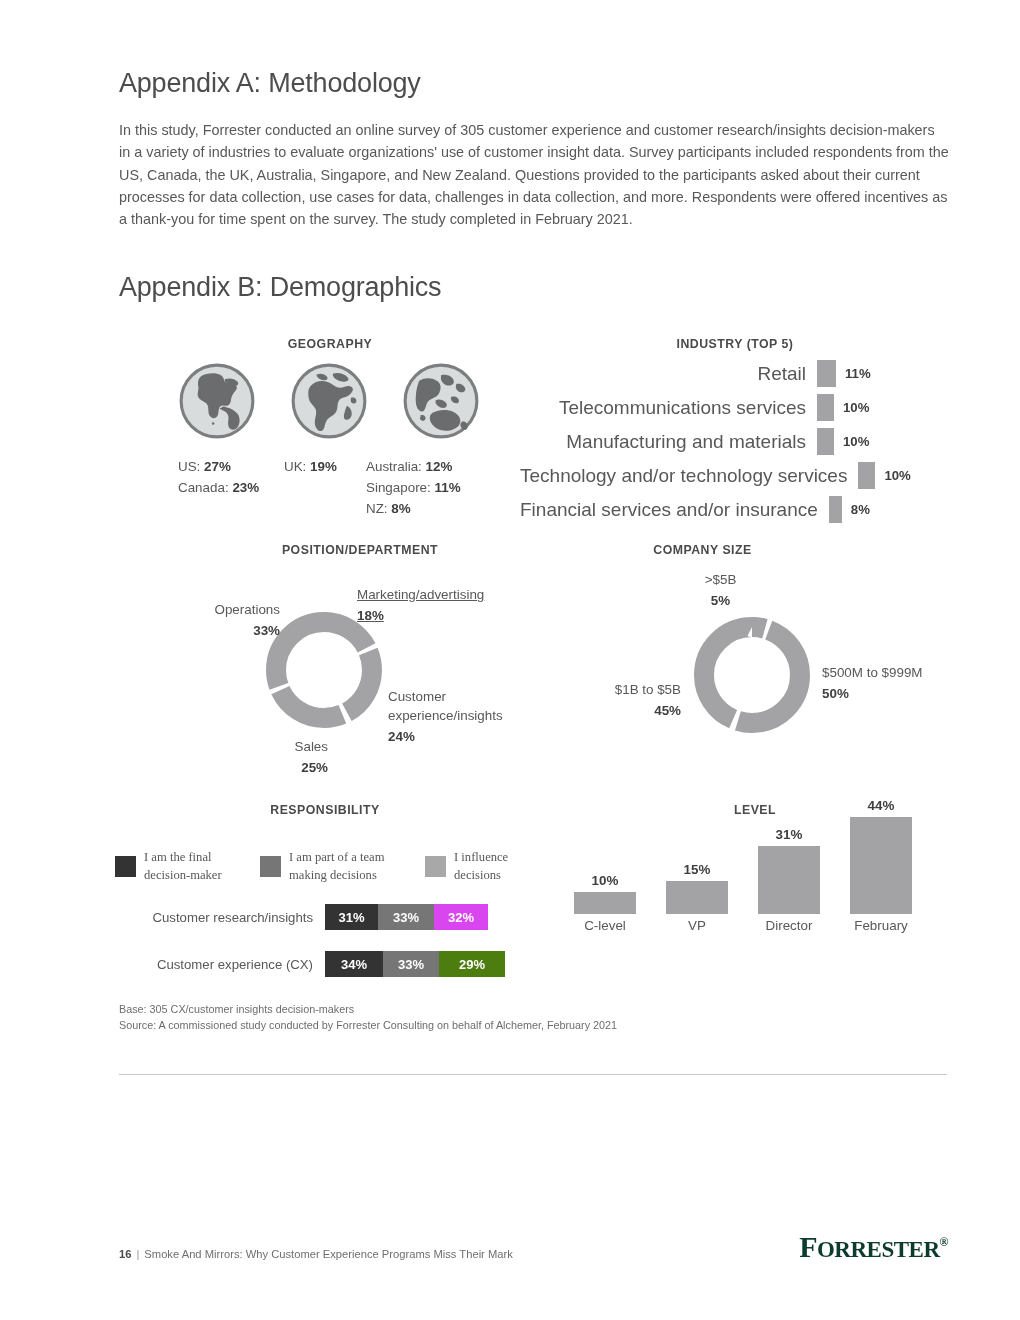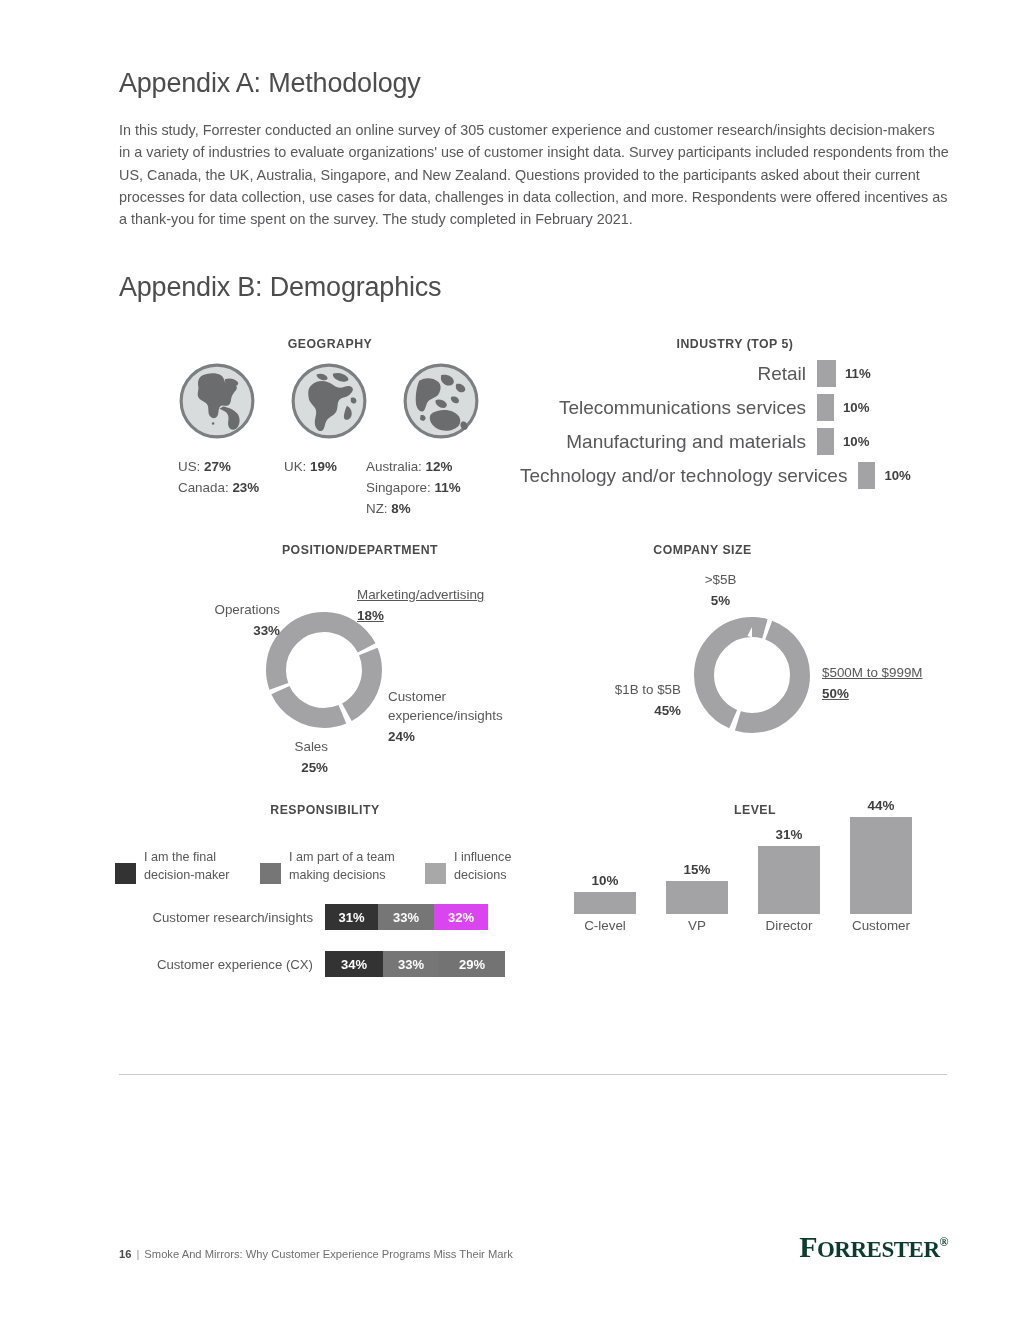--- a/index.html
+++ b/index.html
@@ -86,21 +86,21 @@
   .donut-wrap svg { display: block; }
 
   .lbl { position: absolute; font-size: 13.4px; color: #58585a; line-height: 19px; white-space: nowrap; }
   .lbl .pct { display: block; font-weight: bold; color: #3f3f3f; margin-top: 2px; }
   .lbl.wrap { white-space: normal; }
 
   
   #responsibility-block { position: absolute; left: 115px; top: 803px; width: 420px; height: 180px; }
   #responsibility-title { left: 0; top: 0; width: 420px; }
   .legend { position: absolute; top: 46px; left: 0; width: 420px; height: 40px; }
-  .legend-item { position: absolute; display: flex; align-items: flex-end; }
+  .legend-item { position: absolute; display: flex; align-items: center; font-family: Liberation Serif, serif; }
   .legend-sw { width: 21px; height: 21px; flex: 0 0 21px; margin-right: 8px; }
   .legend-txt { font-size: 12.6px; color: #58585a; line-height: 17.5px; }
 
   .resp-row { position: absolute; left: 0; width: 420px; height: 26px; display: flex; align-items: center; }
   .resp-label { flex: 0 0 210px; text-align: right; font-size: 13.2px; color: #58585a; padding-right: 12px; white-space: nowrap; }
   .seg {
     height: 26px; display: flex; align-items: center; justify-content: center;
     color: #ffffff; font-weight: bold; font-size: 13px;
   }
 
@@ -221,20 +221,25 @@
     <div class="ind-row" style="top:91px">
       <div class="ind-label">Manufacturing and materials</div>
       <div class="ind-bar" style="width:17px"></div>
       <div class="ind-val">10%</div>
     </div>
     <div class="ind-row" style="top:125px">
       <div class="ind-label">Technology and/or technology services</div>
       <div class="ind-bar" style="width:17px"></div>
       <div class="ind-val">10%</div>
     </div>
+    <div class="ind-row" style="top:159px">
+      <div class="ind-label">Financial services and/or insurance</div>
+      <div class="ind-bar" style="width:13px"></div>
+      <div class="ind-val">8%</div>
+    </div>
   </div>
 
   <div style="position:absolute; left:180px; top:543px; width:360px; height:240px;">
     <div class="sect-title" style="left:0; top:0; width:360px;">POSITION/DEPARTMENT</div>
 
     <div class="donut-wrap" style="left:82px; top:65px;">
       <svg width="124" height="124" viewBox="0 0 124 124">
         <g transform="translate(62,62)">
 
           <circle r="48" fill="none" stroke="#a3a3a5" stroke-width="20" stroke-dasharray="52.3 249.3" stroke-dashoffset="0" transform="rotate(-90)"></circle>
@@ -279,21 +284,21 @@
 
           <circle r="48" fill="none" stroke="#a3a3a5" stroke-width="20" stroke-dasharray="131.7 169.9" stroke-dashoffset="-169.9" transform="rotate(-90)"></circle>
         </g>
       </svg>
     </div>
 
     <div class="lbl" style="left:98px; top:27px; text-align:center; width:65px;">
       <span>&gt;$5B</span>
       <span class="pct">5%</span>
     </div>
-    <div class="lbl" style="left:232px; top:120px;text-decoration:underline;">
+    <div class="lbl" style="left:232px; top:120px;">
       <span>$500M to $999M</span>
       <span class="pct">50%</span>
     </div>
     <div class="lbl" style="left:0px; top:137px; text-align:right; width:91px;">
       <span>$1B to $5B</span>
       <span class="pct">45%</span>
     </div>
   </div>
 
   <div id="responsibility-block">
@@ -327,21 +332,21 @@
       <div class="resp-label">Customer research/insights</div>
       <div class="seg" style="width:53px; background:#333333">31%</div>
       <div class="seg" style="width:56px; background:#767676">33%</div>
       <div class="seg" style="width:54px; background:#d946ef">32%</div>
     </div>
 
     <div class="resp-row" style="top:148px">
       <div class="resp-label">Customer experience (CX)</div>
       <div class="seg" style="width:58px; background:#333333">34%</div>
       <div class="seg" style="width:56px; background:#767676">33%</div>
-      <div class="seg" style="width:66px; background:#737373">29%</div>
+      <div class="seg" style="width:66px; background:#4d7c0f">29%</div>
     </div>
   </div>
 
   <div id="level-block">
     <div class="sect-title" id="level-title">LEVEL</div>
 
     <div class="level-chart">
       <div class="level-col" style="left:0px;">
         <div class="level-val">10%</div>
         <div class="level-bar" style="height:22px"></div>
@@ -353,25 +358,29 @@
         <div class="level-name">VP</div>
       </div>
       <div class="level-col" style="left:184px;">
         <div class="level-val">31%</div>
         <div class="level-bar" style="height:68px"></div>
         <div class="level-name">Director</div>
       </div>
       <div class="level-col" style="left:276px;">
         <div class="level-val">44%</div>
         <div class="level-bar" style="height:97px"></div>
-        <div class="level-name">Customer</div>
-      </div>
-    </div>
-  </div>
-
+        <div class="level-name">February</div>
+      </div>
+    </div>
+  </div>
+
+  <div class="source">
+    <div>Base: 305 CX/customer insights decision-makers</div>
+    <div>Source: A commissioned study conducted by Forrester Consulting on behalf of Alchemer, February 2021</div>
+  </div>
 
   <div class="rule"></div>
 
   <div class="footer">
     <span class="pg">16</span><span class="sep">|</span><span>Smoke And Mirrors: Why Customer Experience Programs Miss Their Mark</span>
   </div>
 
   <div class="logo"><span>F</span><span class="small">ORRESTER</span><sup>®</sup></div>
 
 </div>

